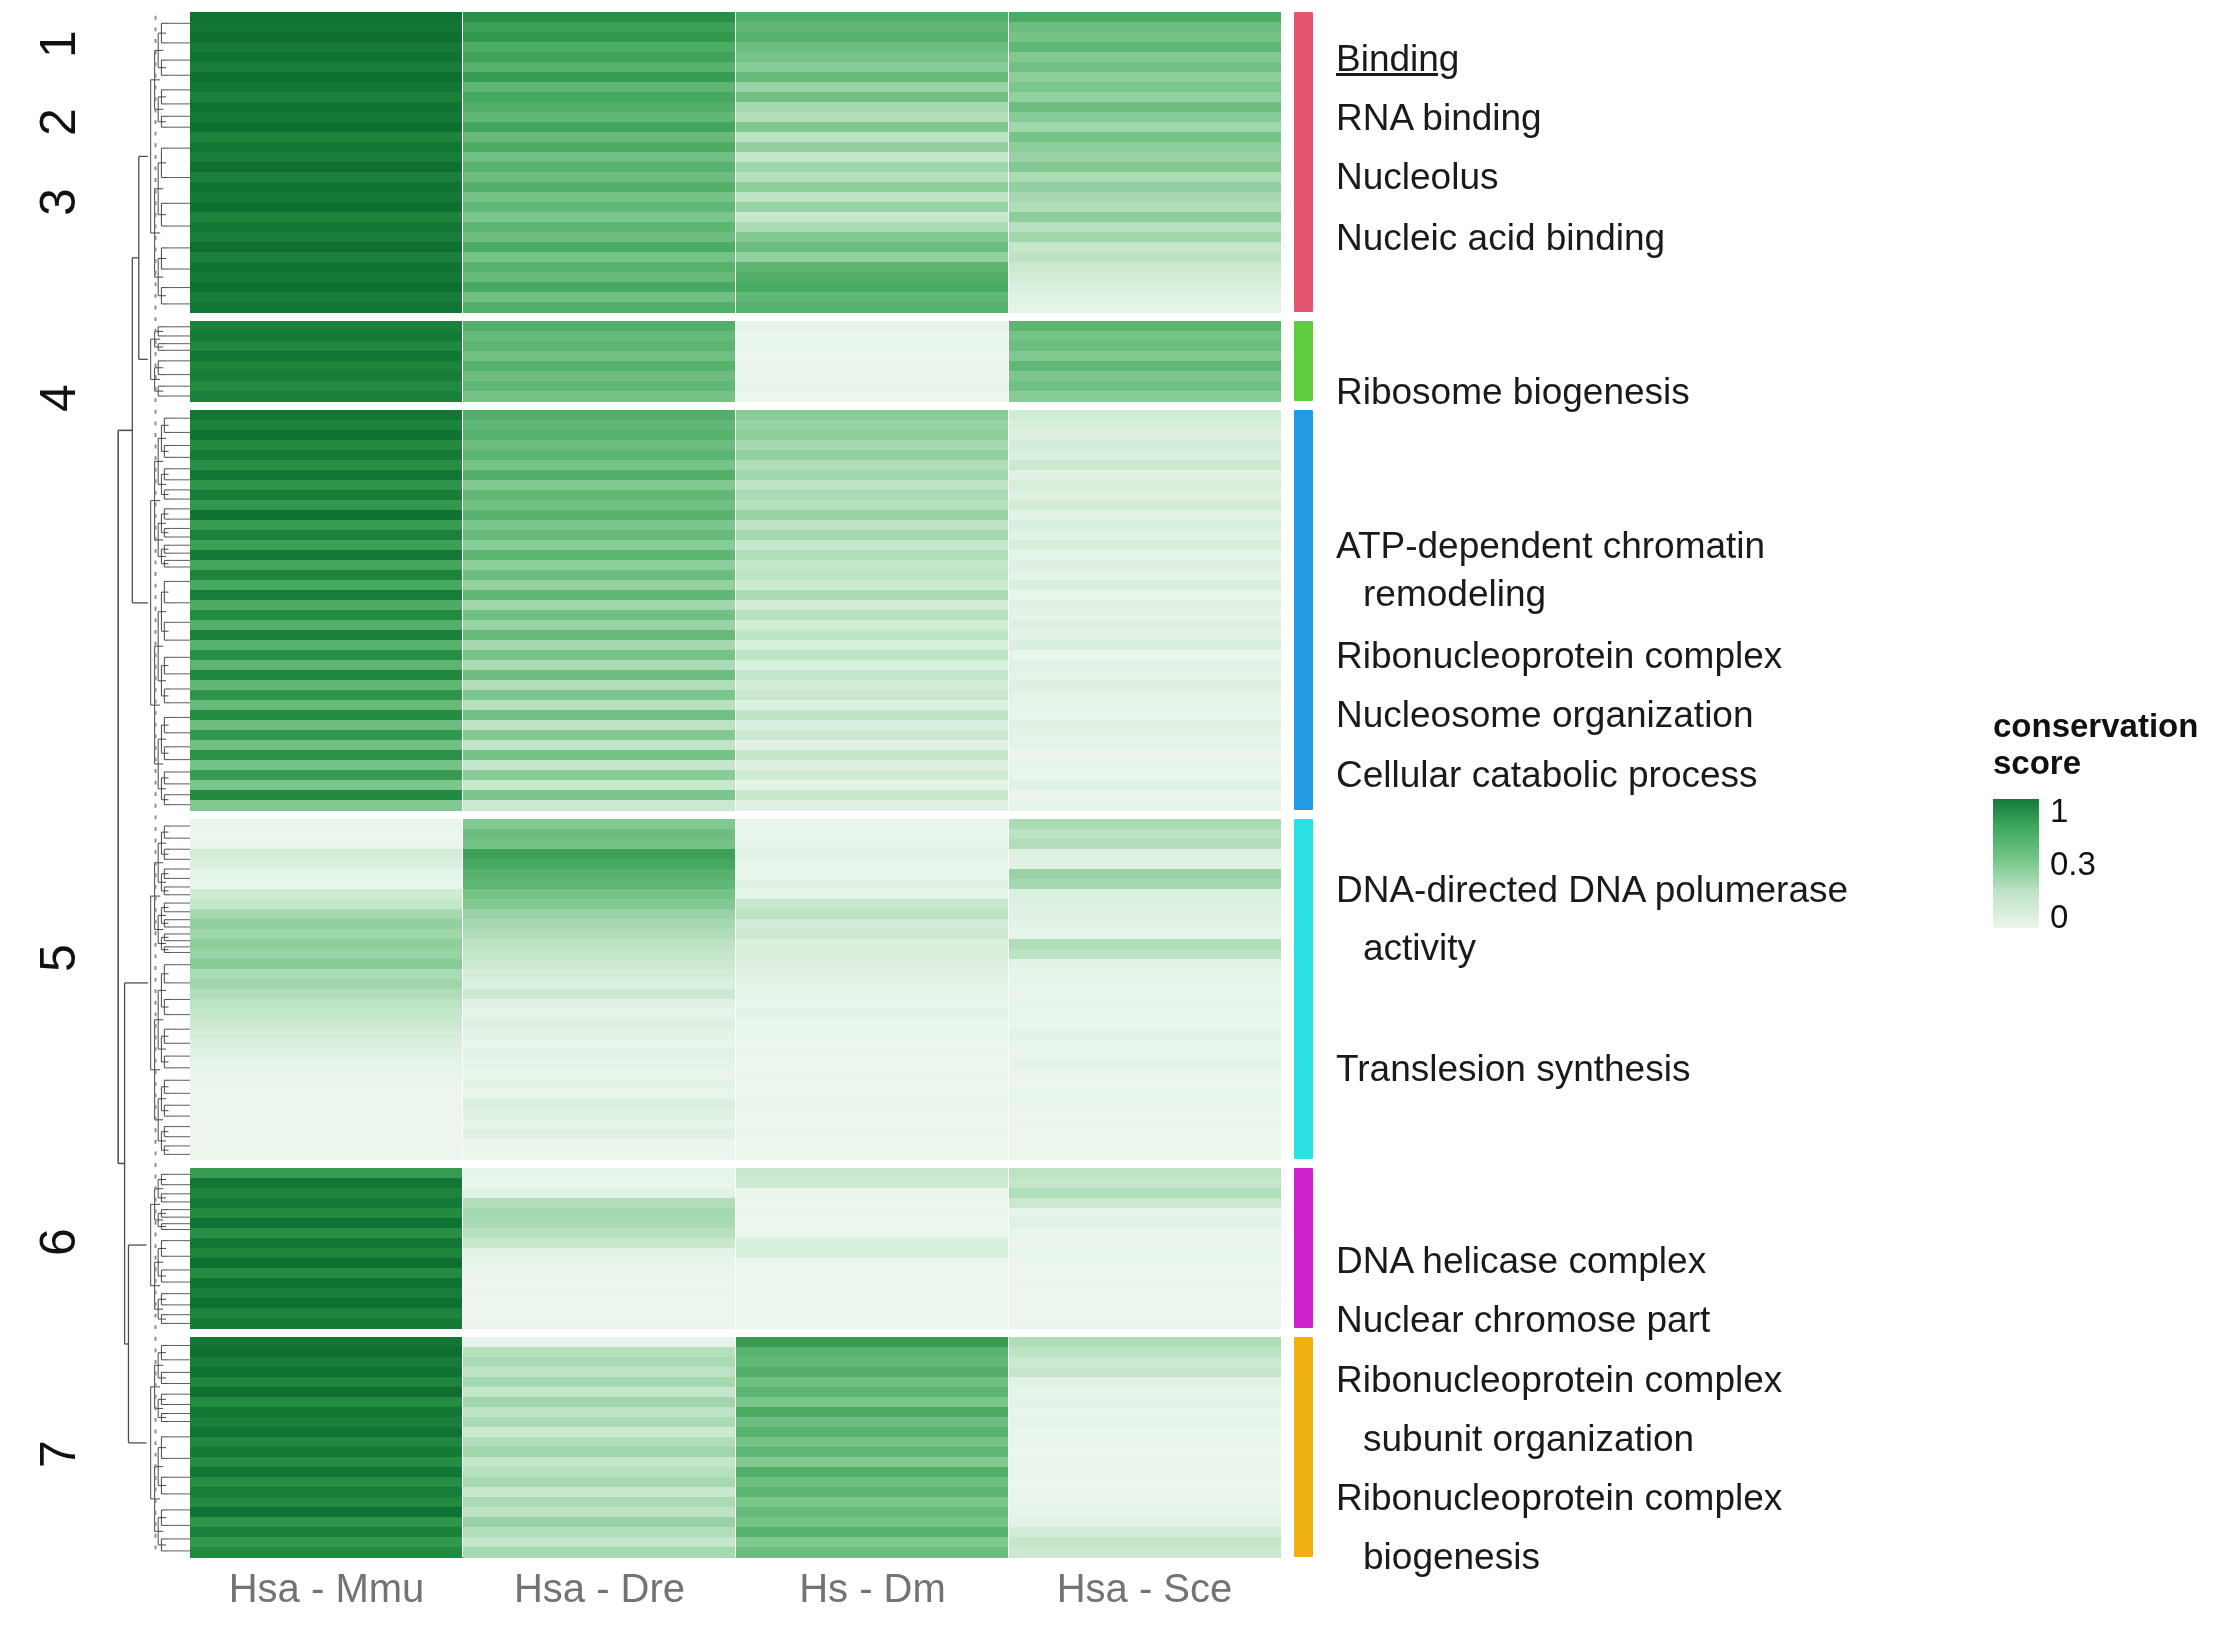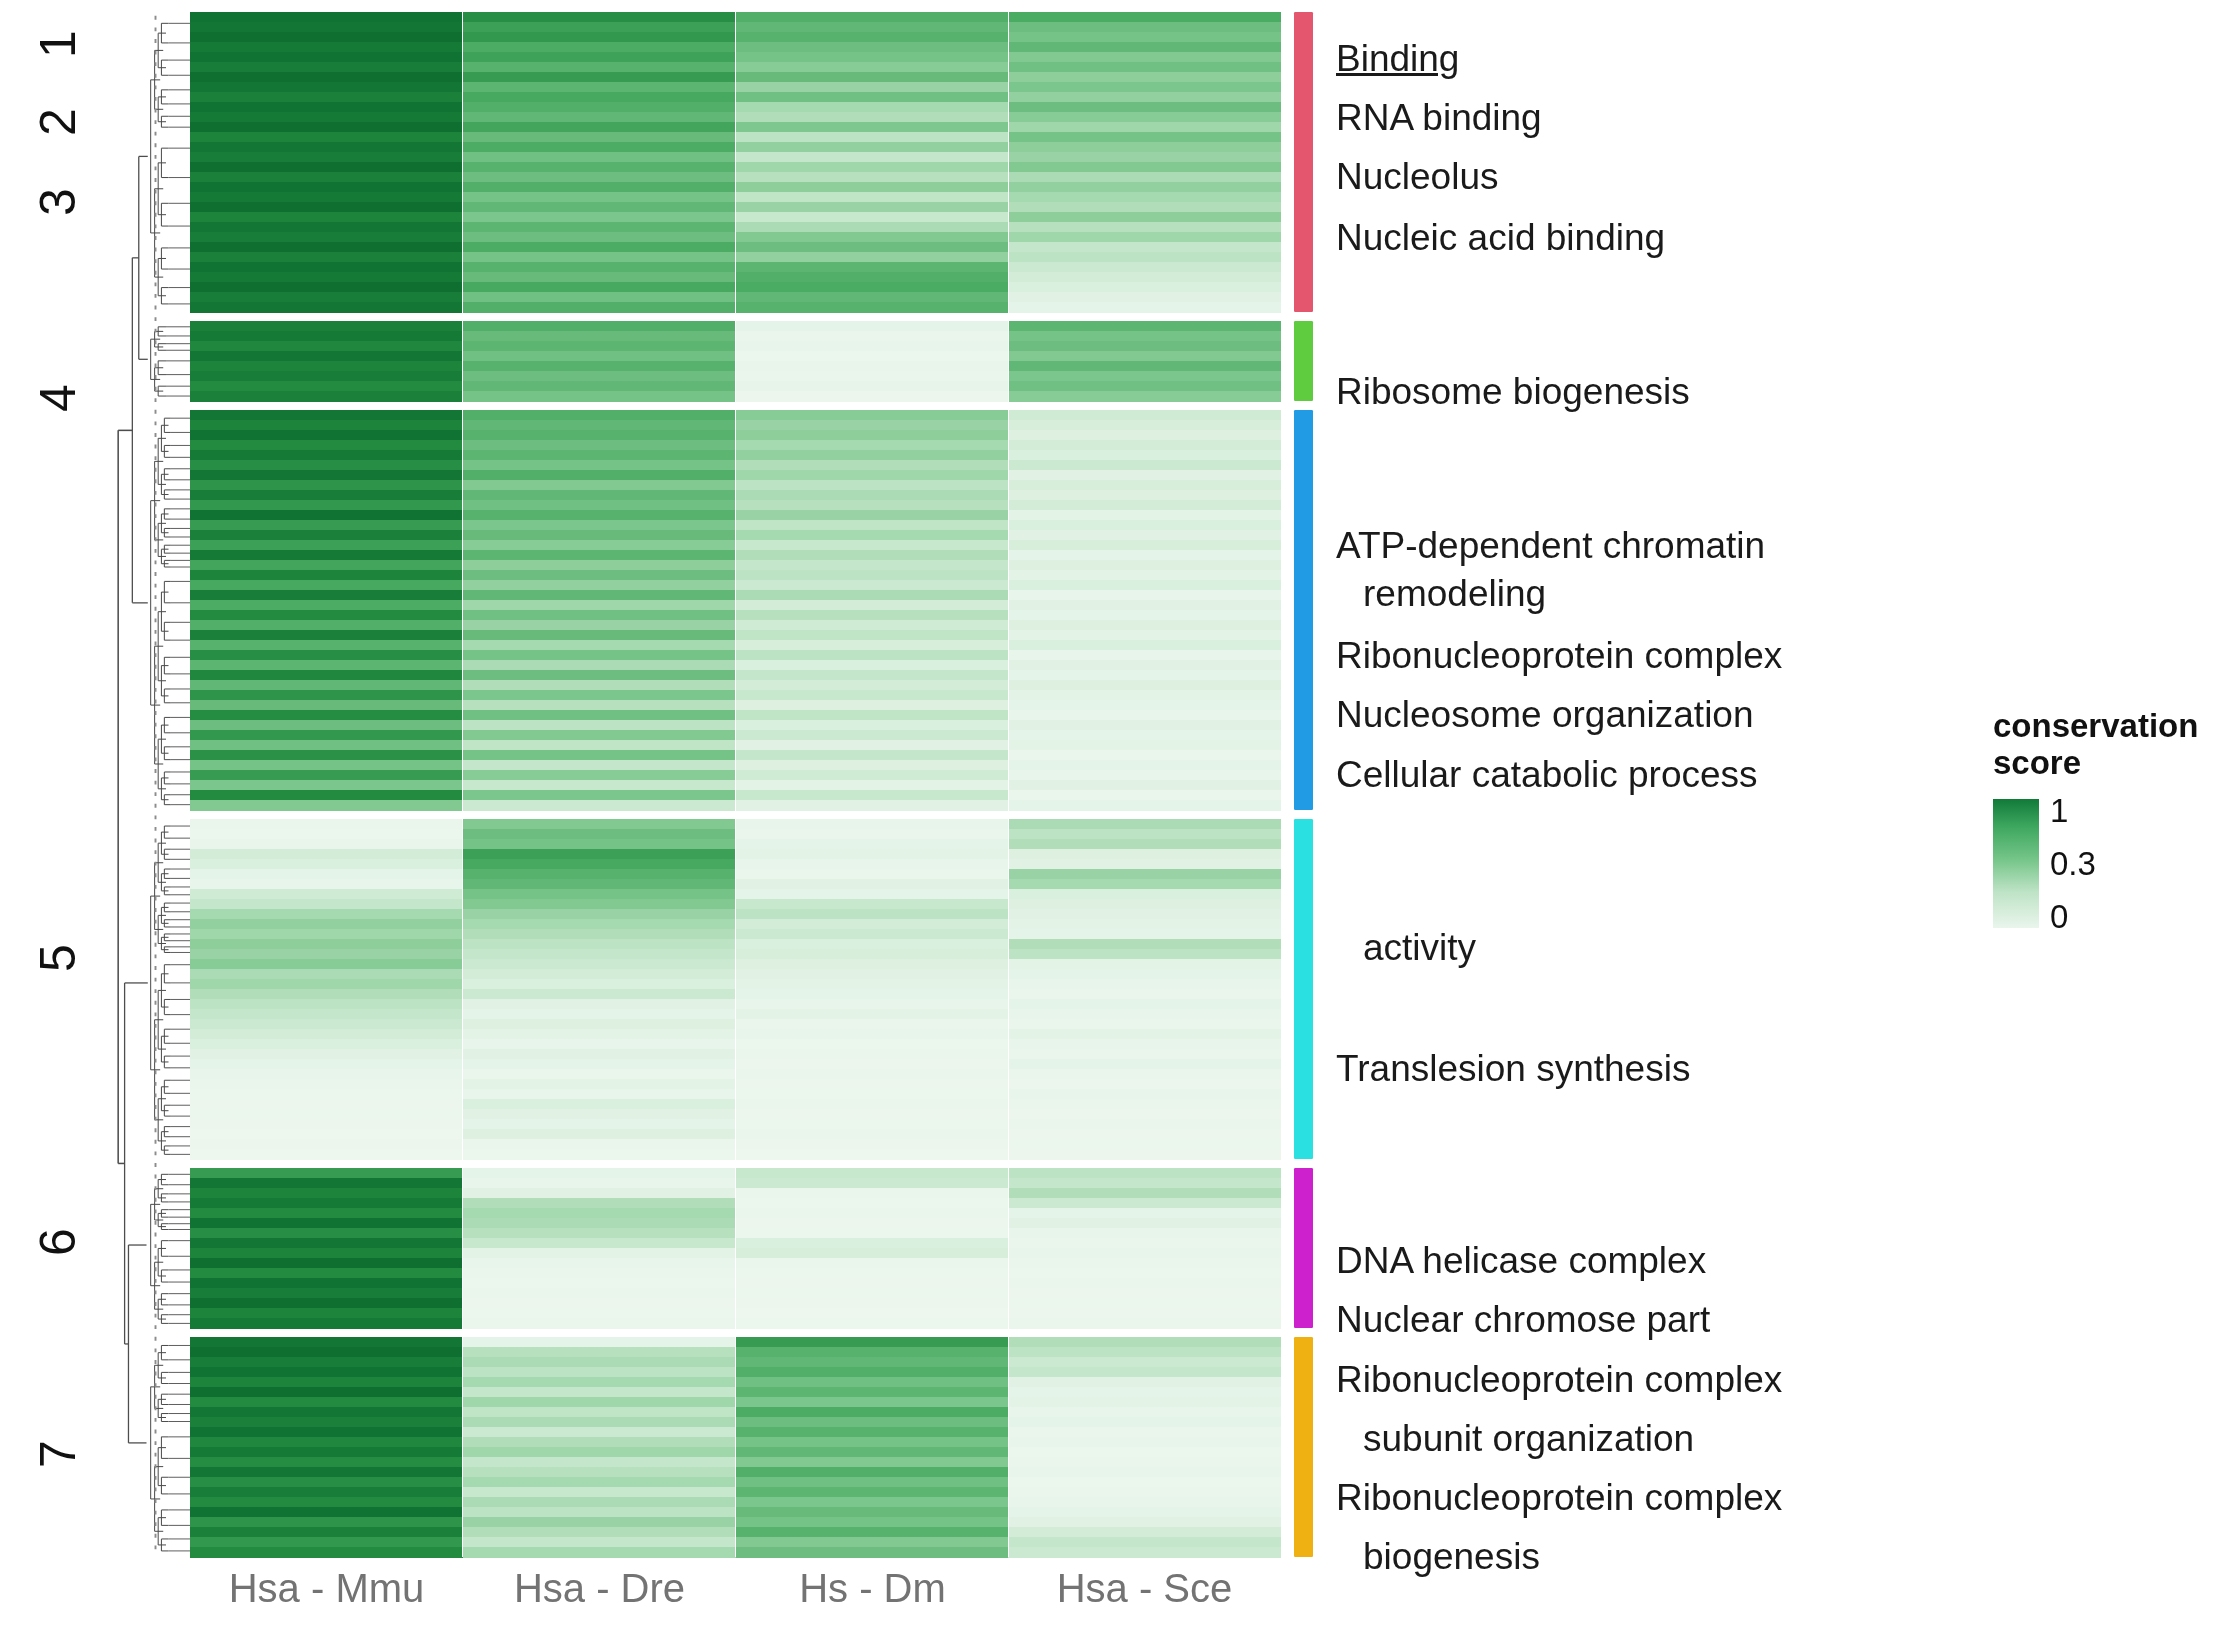--- a/index.html
+++ b/index.html
@@ -1162,20 +1162,21 @@
     <div class="row-label" style="top: 39px; text-decoration: underline;">Binding</div>
     <div class="row-label" style="top: 98px;">RNA binding</div>
     <div class="row-label" style="top: 157px;">Nucleolus</div>
     <div class="row-label" style="top: 218px;">Nucleic acid binding</div>
     <div class="row-label" style="top: 372px;">Ribosome biogenesis</div>
     <div class="row-label" style="top: 518px; margin-top: 8px;">ATP-dependent chromatin</div>
     <div class="row-label indent" style="top: 574px;">remodeling</div>
     <div class="row-label" style="top: 636px;">Ribonucleoprotein complex</div>
     <div class="row-label" style="top: 695px;">Nucleosome organization</div>
     <div class="row-label" style="top: 755px;">Cellular catabolic process</div>
+    <div class="row-label" style="top: 870px;">DNA-directed DNA polumerase</div>
     <div class="row-label indent" style="top: 928px;">activity</div>
     <div class="row-label" style="top: 1049px;">Translesion synthesis</div>
     <div class="row-label" style="top: 1241px;">DNA helicase complex</div>
     <div class="row-label" style="top: 1300px;">Nuclear chromose part</div>
     <div class="row-label" style="top: 1360px;">Ribonucleoprotein complex</div>
     <div class="row-label indent" style="top: 1419px;">subunit organization</div>
     <div class="row-label" style="top: 1478px;">Ribonucleoprotein complex</div>
     <div class="row-label indent" style="top: 1537px;">biogenesis</div>
   </div>
 

